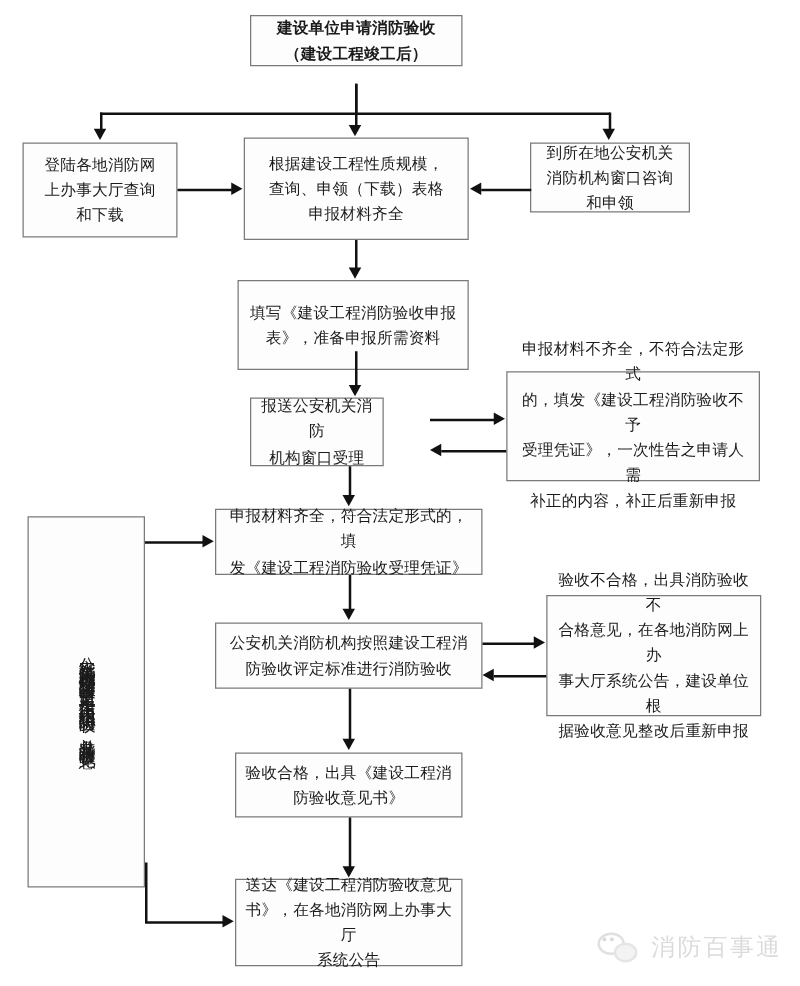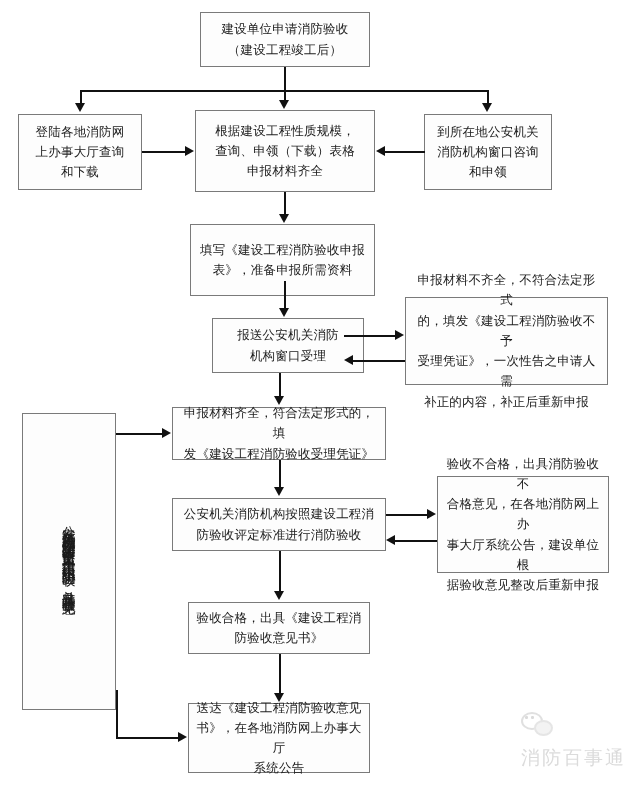--- a/index.html
+++ b/index.html
@@ -78,24 +78,23 @@
     border-top: 5.5px solid transparent;
     border-bottom: 5.5px solid transparent;
     border-right: 9px solid #111111;
   }
   
   #watermark {
     position: absolute;
     right: 14px;
     bottom: 18px;
     display: flex;
-    align-items: flex-start;
+    align-items: center;
     gap: 9px;
     opacity: 0.9;
-    flex-direction: column;
   }
   #watermark .wm-text {
     font-size: 19px;
     color: #d8d8d8;
     letter-spacing: 2px;
     font-family: "DejaVu Sans", "Liberation Sans", sans-serif;
   }
   .wm-icon { position: relative; width: 34px; height: 24px; }
   .wm-icon .b1, .wm-icon .b2 {
     position: absolute;
@@ -110,54 +109,54 @@
     background: #d6d6d6; top: 4px;
   }
   .wm-icon .e1 { left: 4px; }
   .wm-icon .e2 { left: 10px; }
 </style>
 </head>
 <body>
 
 <div id="canvas">
 
-  <div class="box" style="left:200px; top:12px; width:170px; height:55px;">
+  <div class="box" style="left:200px; top:12px; width:170px; height:41px;font-weight:bold;">
     <span class="txt">建设单位申请消防验收
 （建设工程竣工后）</span>
   </div>
 
   <div class="box" style="left:18px; top:114px; width:124px; height:76px;justify-content:flex-end;">
     <span class="txt">登陆各地消防网
 上办事大厅查询
 和下载</span>
   </div>
 
   <div class="box" style="left:195px; top:110px; width:180px; height:82px;">
     <span class="txt">根据建设工程性质规模，
 查询、申领（下载）表格
 申报材料齐全</span>
   </div>
 
-  <div class="box" style="left:424px; top:114px; width:128px; height:76px;justify-content:center;">
+  <div class="box" style="left:424px; top:114px; width:128px; height:56px;justify-content:center;">
     <span class="txt">到所在地公安机关
 消防机构窗口咨询
 和申领</span>
   </div>
 
   <div class="box" style="left:190px; top:224px; width:185px; height:72px;">
     <span class="txt">填写《建设工程消防验收申报
 表》，准备申报所需资料</span>
   </div>
 
-  <div class="box" style="left:212px; top:318px; width:152px; height:55px;align-items:center;">
+  <div class="box" style="left:200px; top:318px; width:107px; height:55px;align-items:center;">
     <span class="txt">报送公安机关消防
 机构窗口受理</span>
   </div>
 
-  <div class="box" style="left:405px; top:297px; width:203px; height:88px;">
+  <div class="box" style="left:405px; top:297px; width:203px; height:88px;font-family:Liberation Mono, monospace;">
     <span class="txt">申报材料不齐全，不符合法定形式
 的，填发《建设工程消防验收不予
 受理凭证》，一次性告之申请人需
 补正的内容，补正后重新申报</span>
   </div>
 
   <div class="box" style="left:172px; top:407px; width:214px; height:53px;">
     <span class="txt">申报材料齐全，符合法定形式的，填
 发《建设工程消防验收受理凭证》</span>
   </div>

